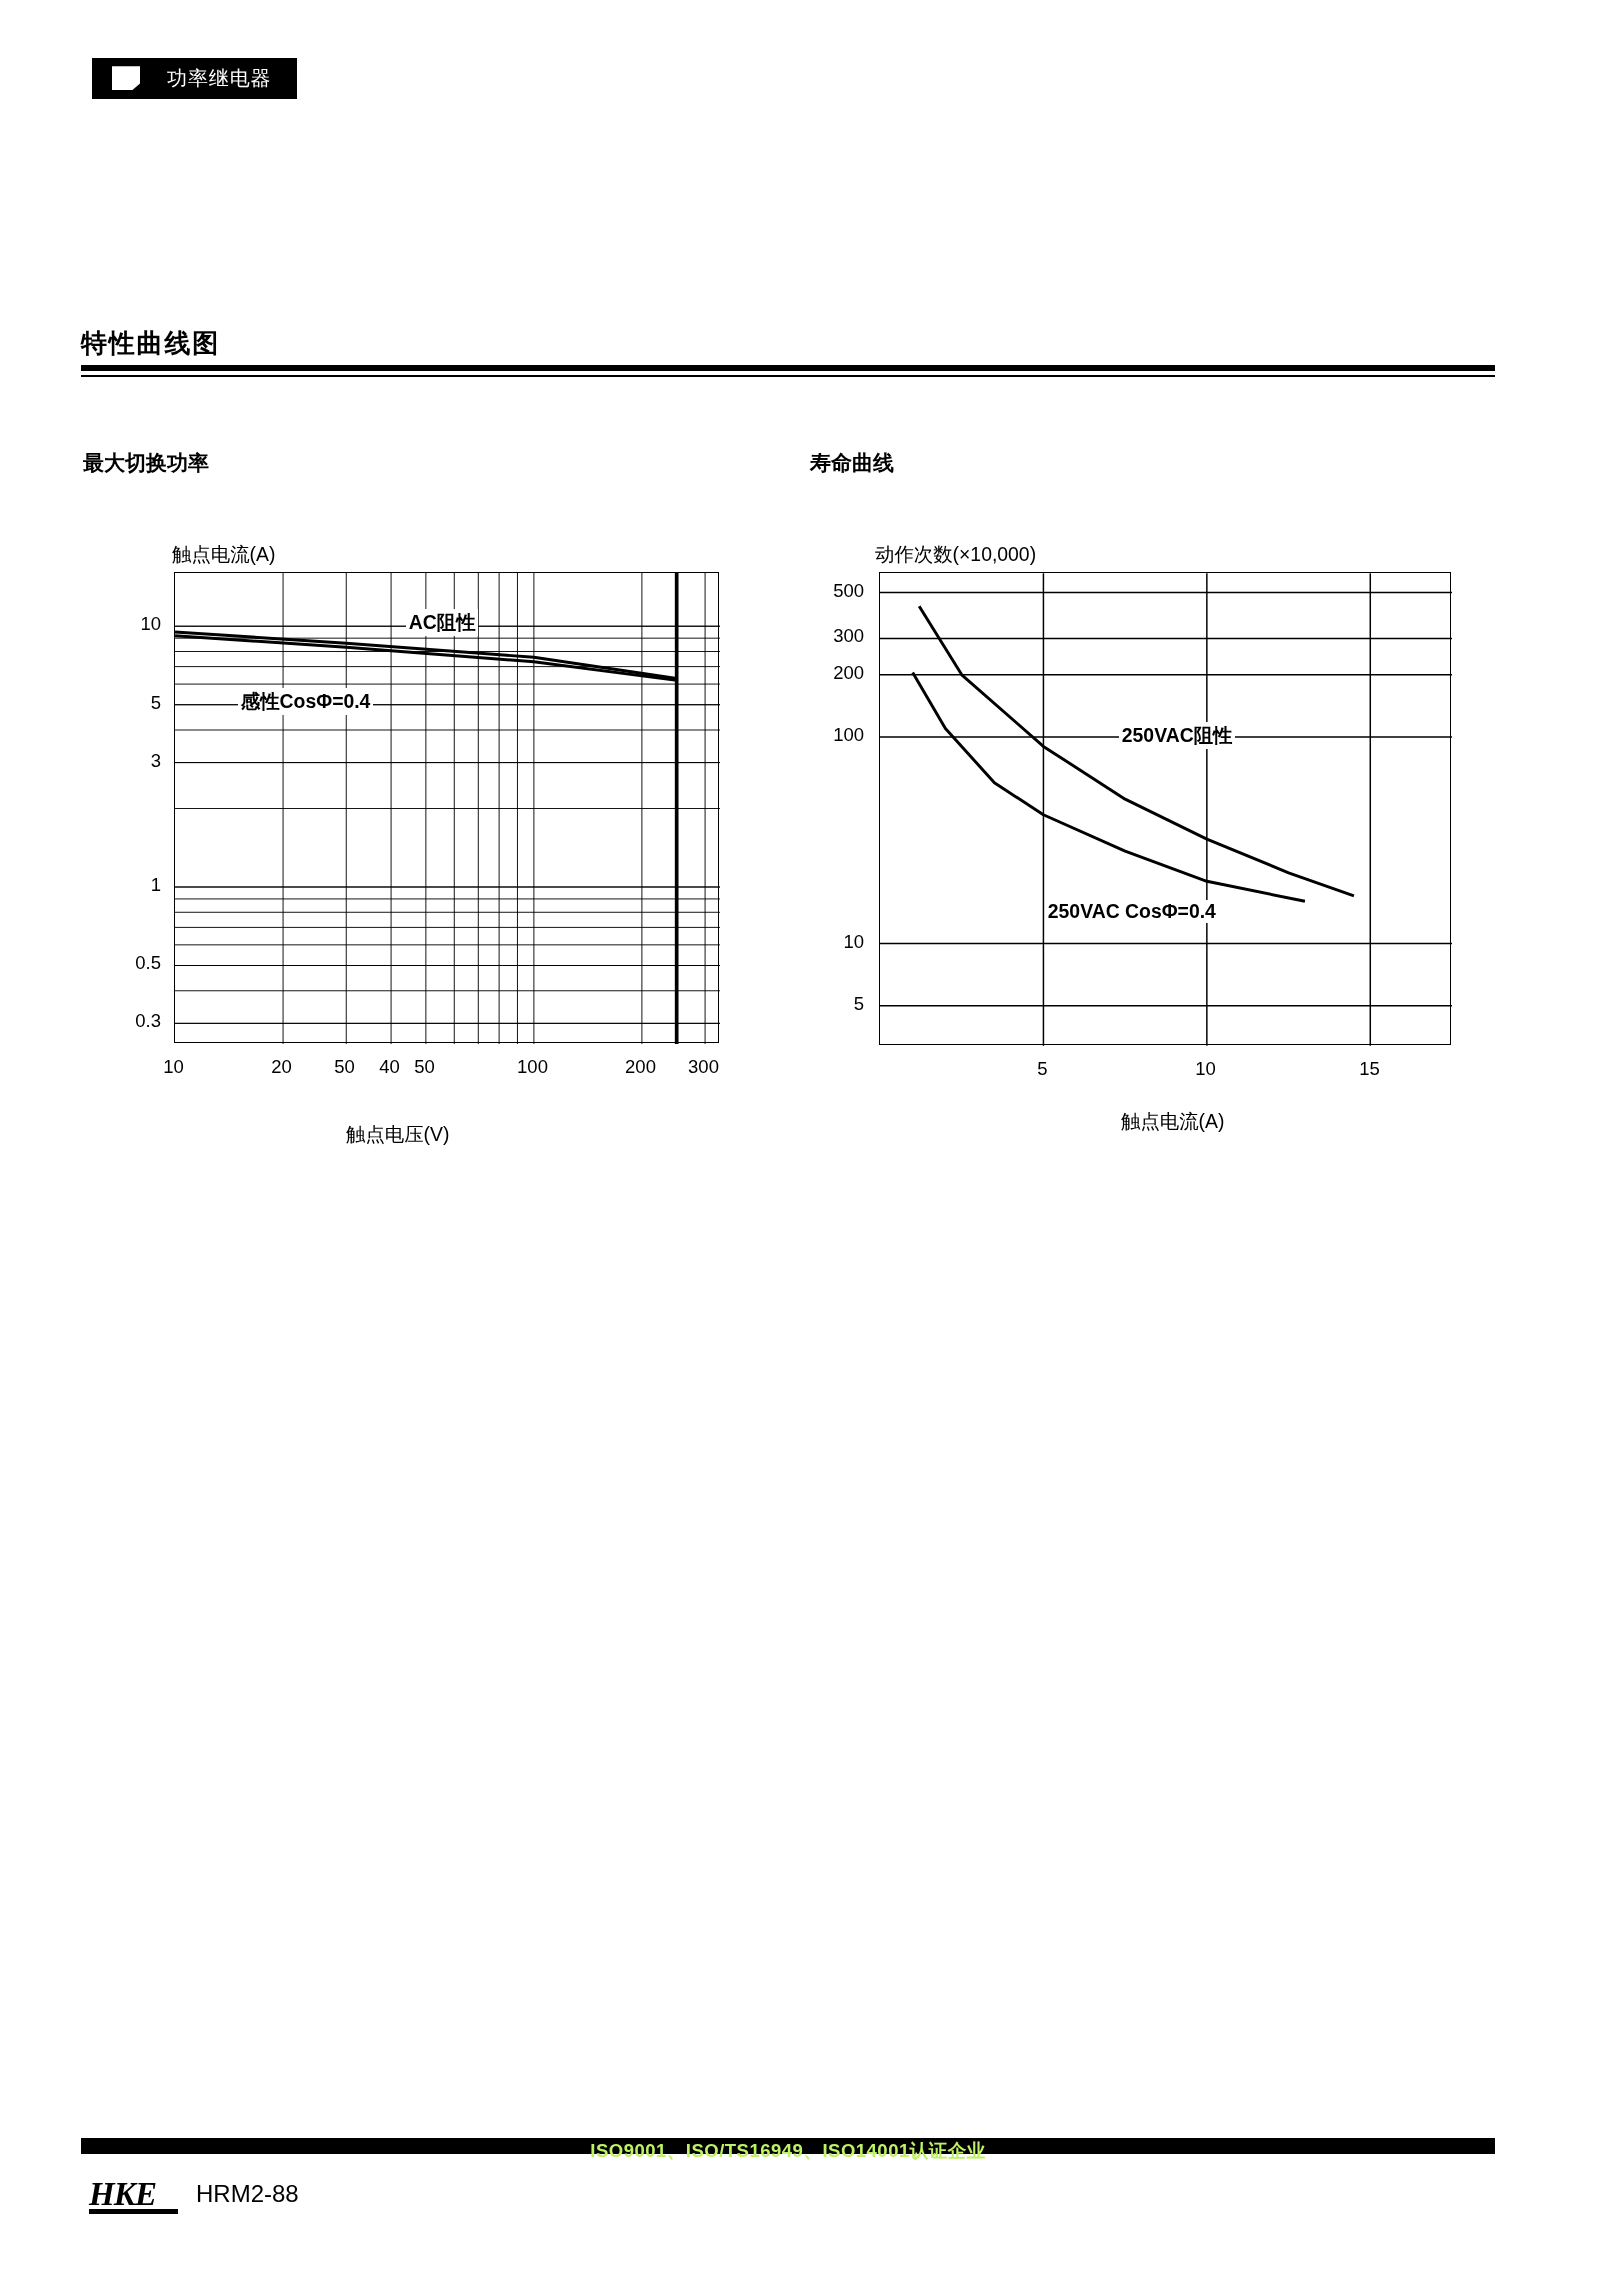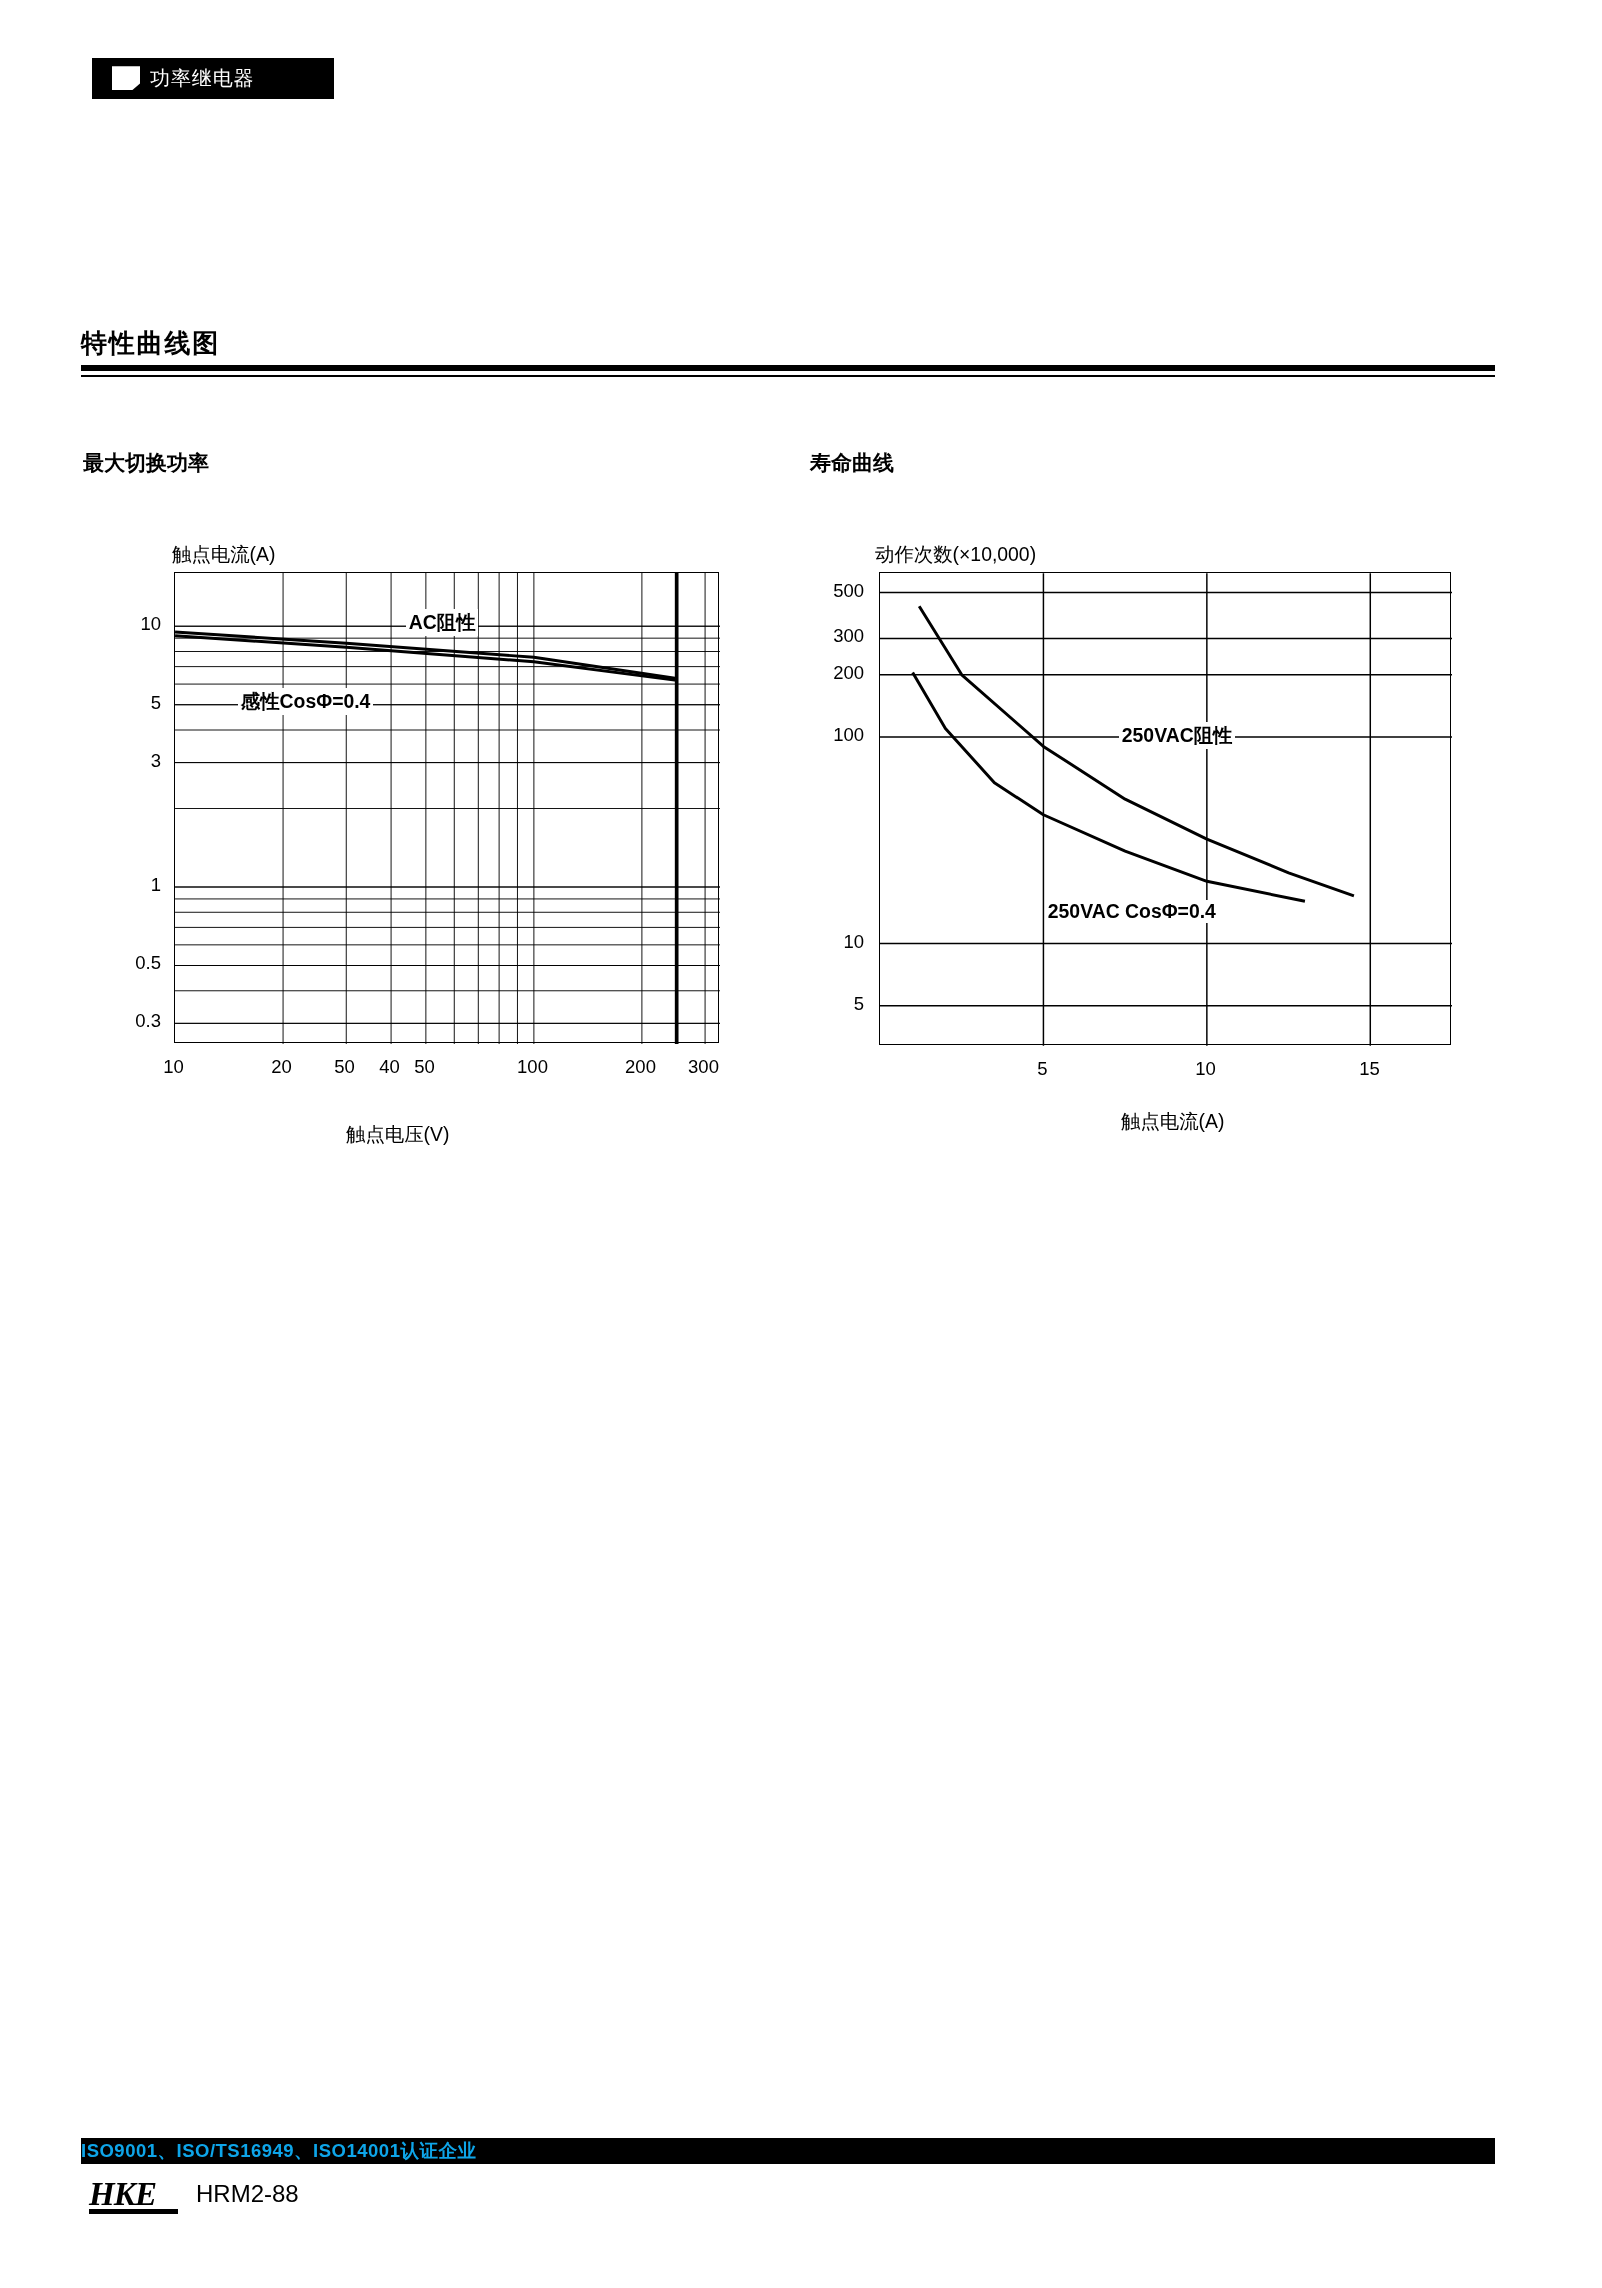--- a/index.html
+++ b/index.html
@@ -31,24 +31,25 @@
     text-align:center;
     color:#ffffff;
     font-size:54px;
     font-weight:bold;
     letter-spacing:0.9px;
     line-height:1;
   }
   .logo-sub {
     position:relative;
     margin-top:3.7px;
-    width:242px; height:41px;
+    width:205px; height:41px;
     background:#000000;
     display:flex;
     align-items:center;
+    gap:17px;
   }
   .logo-sub .chip {
     width:28px; height:24px;
     background:#ffffff;
     margin-left:20px;
     clip-path: polygon(0 0, 100% 0, 100% 72%, 72% 100%, 0 100%);
   }
   .logo-sub .label {
     color:#ffffff;
     font-size:20px;
@@ -114,26 +115,26 @@
     background:#ffffff;
     padding:0 2.8px;
   }
 
   svg.curves { position:absolute; left:0; top:0; overflow:visible; }
 
   
   .footer-bar {
     position:absolute;
     left:81px; top:2138px;
-    width:1414px; height:26px;
-    background:#000000;
-    color:#0ea5e9;
+    width:1414px; height:16px;
+    background:#000000;
+    color:#bef264;
     font-size:18.5px;
     font-weight:bold;
-    text-align:left;
+    text-align:center;
     line-height:26px;
     letter-spacing:0.5px;
   }
   .footer-logo {
     position:absolute;
     left:89px; top:2176px;
     font-family:"Liberation Serif", serif;
     font-size:33px;
     font-weight:bold;
     font-style:italic;

